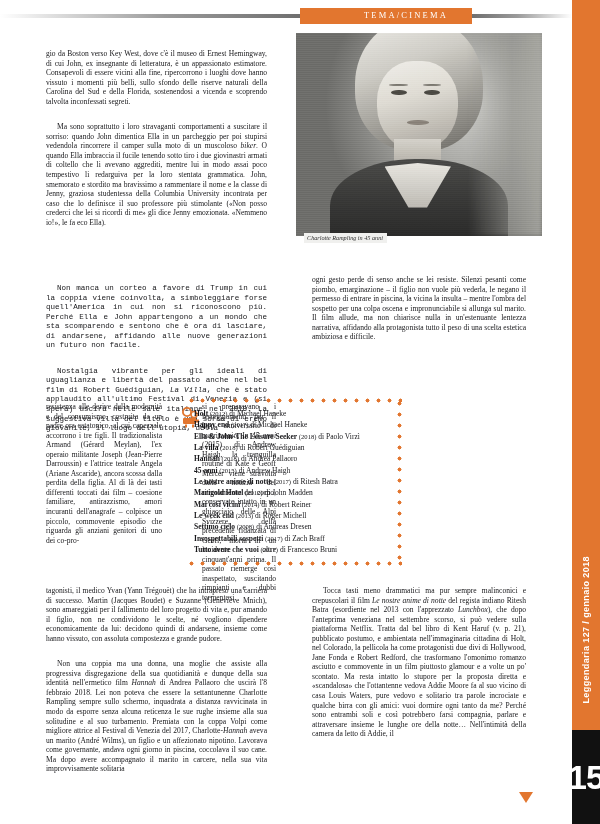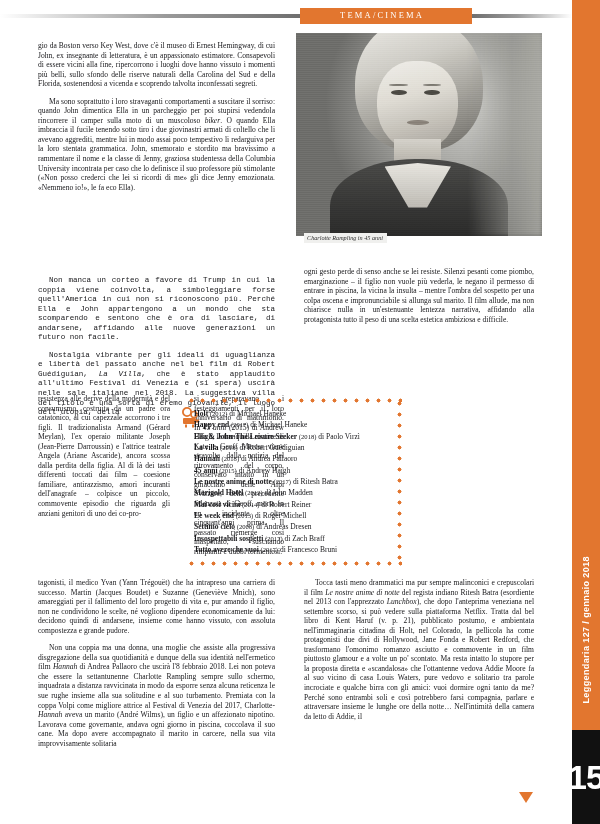--- a/index.html
+++ b/index.html
@@ -28,20 +28,21 @@
     width: 300px; height: 4px;
     background: linear-gradient(to right, #ffffff 0%, #9a9a9a 55%, #6f6f6f 100%);
   }
   .header-chip {
     position: absolute; left: 300px; top: 0;
     width: 172px; height: 16px;
     background: #e2762f;
   }
   .header-chip-label {
     position: absolute; left: 0; right: 0; top: 2px;
+    text-align: center;
     color: #ffffff;
     font-family: "Liberation Serif", serif;
     font-size: 8.5px;
     letter-spacing: 2.2px;
     font-variant: small-caps;
     text-transform: uppercase;
     white-space: nowrap;
     padding-left: 40px;
   }
   .header-rule-right {
@@ -97,21 +98,21 @@
   
   .col {
     position: absolute;
     font-family: "Liberation Serif", serif;
     font-size: 7.55px;
     line-height: 9.55px;
     text-align: justify;
     color: #17171a;
     hyphens: auto;
   }
-  .col p { margin: 8px; text-indent: 11px; }
+  .col p { margin: 16px; text-indent: 11px; }
   .col p.noind { text-indent: 0; }
   .col i, .col em { font-style: italic; }
 
   #col-left-top   { left: 30px;  top: 33px;  width: 253px; }
   #col-right-top  { left: 296px; top: 259px; width: 246px; }
   #col-left-mid   { left: 30px;  top: 268px; width: 253px; font-family: Liberation Mono, monospace; }
   #col-left-box   { left: 30px;  top: 386px; width: 148px; }
   #col-right-box  { left: 186px; top: 386px; width: 106px; }
   #col-left-bot   { left: 30px;  top: 570px; width: 253px; }
   #col-right-bot  { left: 296px; top: 570px; width: 246px; }

